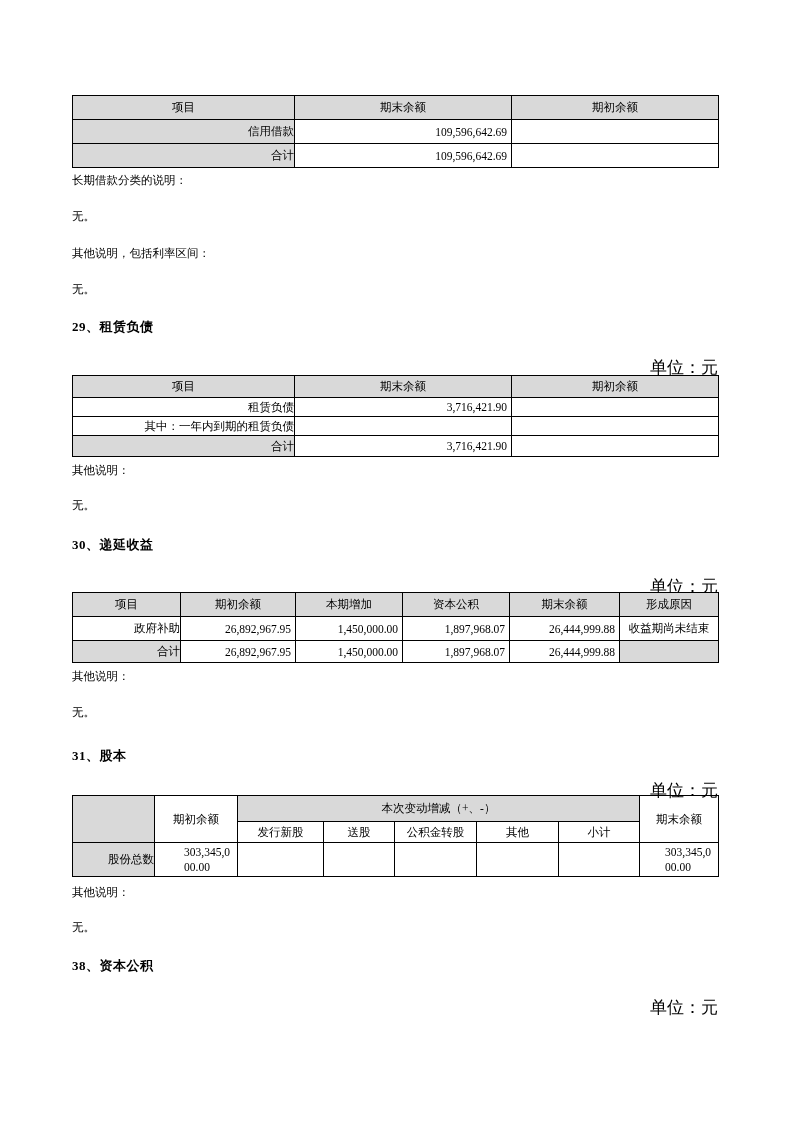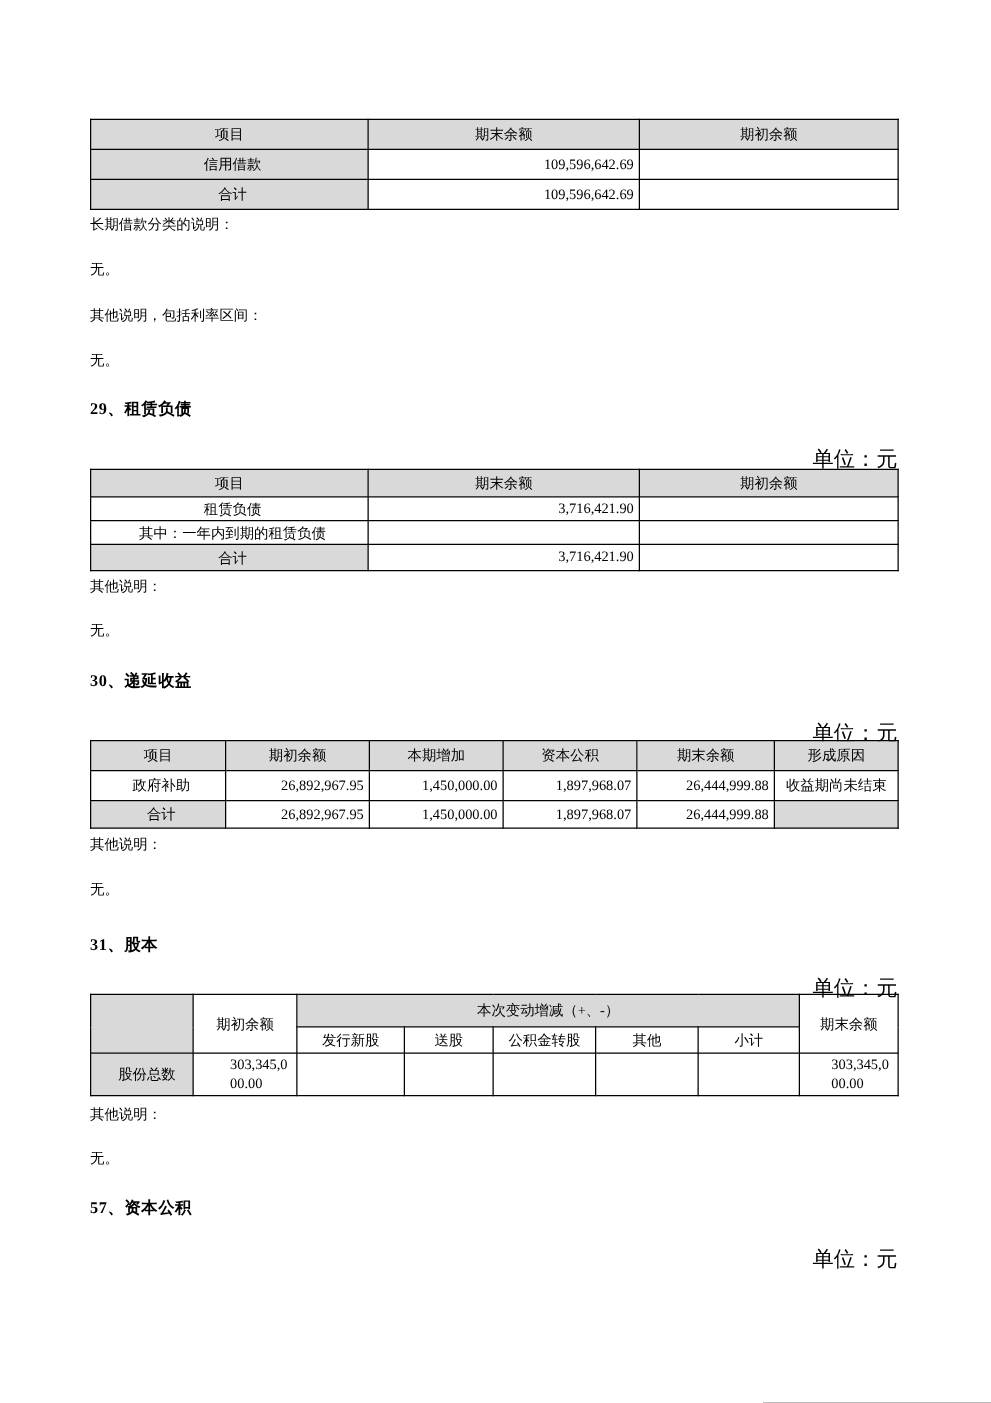--- a/index.html
+++ b/index.html
@@ -18,21 +18,21 @@
   .para { font-size: 11.5px; line-height: 14px; }
   .heading { font-size: 13px; font-weight: bold; letter-spacing: 0.5px; }
   .unit { font-size: 17px; text-align: right; }
   .pageno { position: absolute; left: 72px; width: 641px; text-align: right; font-size: 11.5px; }
 
   table { border-collapse: collapse; table-layout: fixed; width: 646px; font-size: 11.5px; }
   table { border: 1.5px solid #000; }
   td { border: 1px solid #000; vertical-align: middle; overflow: hidden; }
   .hdr { background: #d9d9d9; text-align: center; }
   .gray { background: #d9d9d9; }
-  .item { text-align: center; padding-left: 5px; }
+  .item { text-align: right; padding-left: 5px; }
   .num { text-align: right; padding-right: 4px; }
   .ctr { text-align: center; }
   .num-wrap { width: 53px; margin-left: auto; word-break: break-all; text-align: left; line-height: 15px; padding-right: 2px; }
 </style>
 </head>
 <body>
 
 <div class="page">
 
   <div class="block" style="top:95px">
@@ -187,17 +187,17 @@
         <td>
               <div class="num-wrap">303,345,000.00</div>
             </td>
       </tr>
     </tbody>
       </table>
   </div>
   <div class="block para" style="top:885px">其他说明：</div>
   <div class="block para" style="top:920px">无。</div>
 
-  <div class="block heading" style="top:957px">57、资本公积</div>
+  <div class="block heading" style="top:957px">38、资本公积</div>
   <div class="block unit" style="top:996px">单位：元</div>
 
 
 </div>
 
 </body></html>

